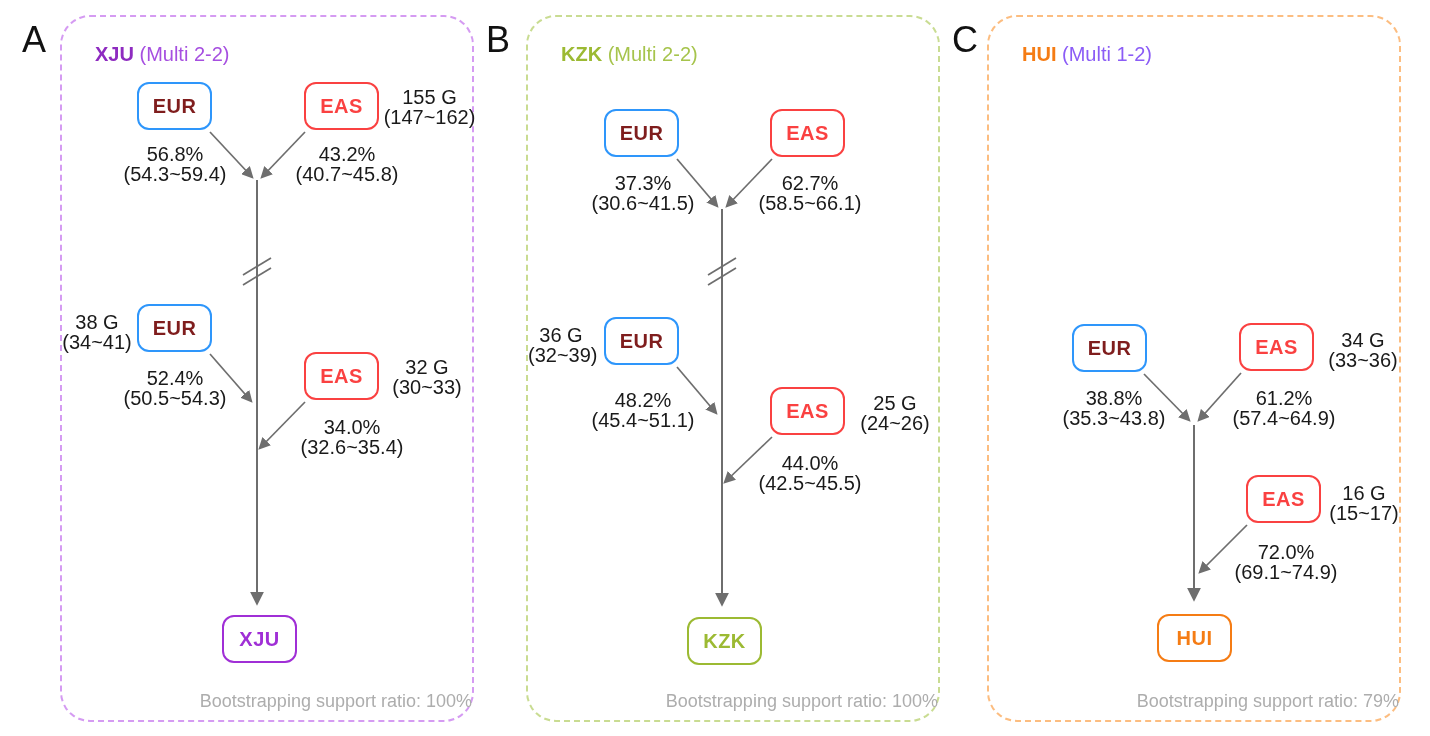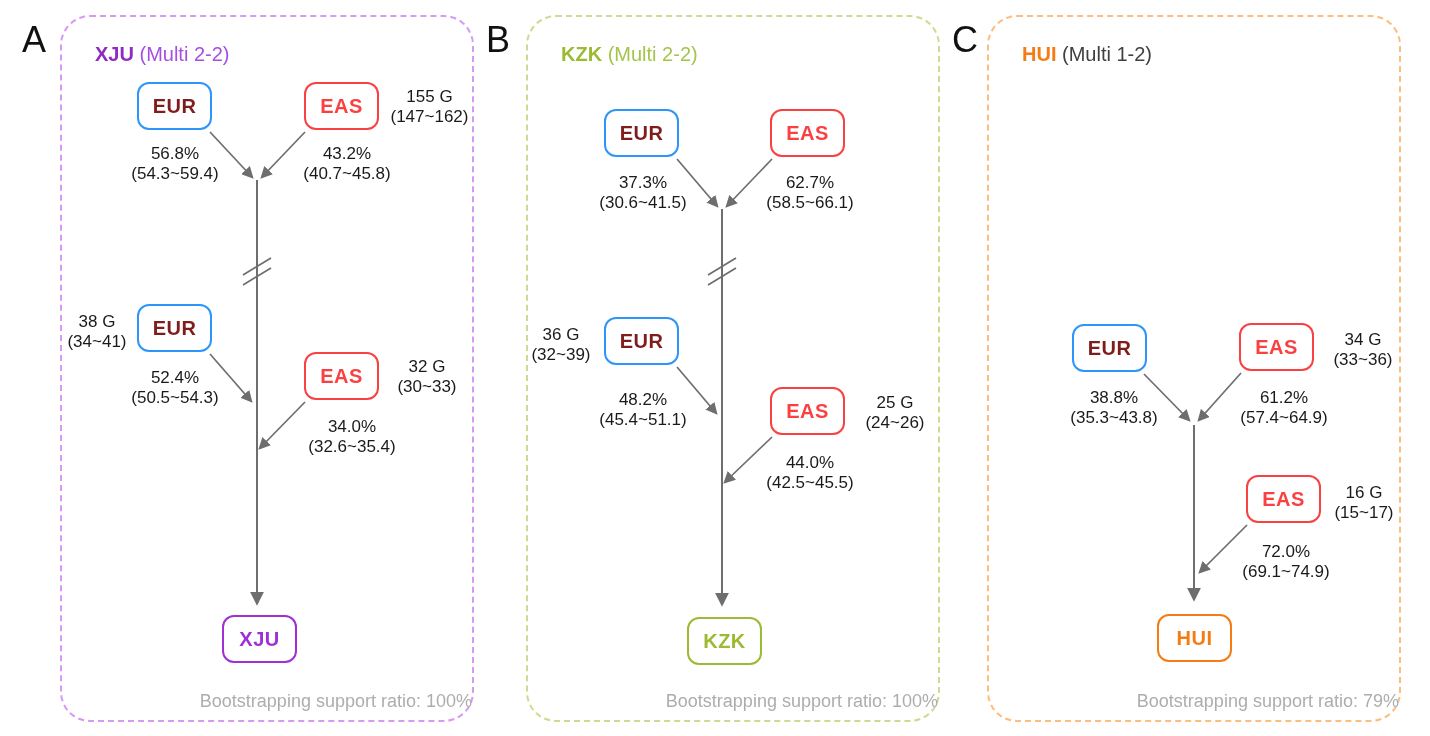--- a/index.html
+++ b/index.html
@@ -14,33 +14,33 @@
     position:absolute;top:15px;width:414px;height:707px;
     border:2px dashed;border-radius:30px;box-sizing:border-box;
   }
   .panel.a{border-color:#d59bf2;}
   .panel.b{border-color:#c9dc92;}
   .panel.c{border-color:#fcbd80;}
   .title{position:absolute;left:33px;top:26px;font-size:20px;white-space:nowrap;}
   .title .code{font-weight:bold;}
   .panel.a .code{color:#8e2bc0;} .panel.a .model{color:#a64fe0;}
   .panel.b .code{color:#9cba33;} .panel.b .model{color:#a6c44c;}
-  .panel.c .code{color:#f57c14;} .panel.c .model{color:#404040;}
+  .panel.c .code{color:#f57c14;} .panel.c .model{color:#8b5cf6;}
   .node{
     position:absolute;width:75px;height:48px;border:2px solid;border-radius:12px;
     box-sizing:border-box;display:flex;align-items:center;justify-content:center;
     font-size:20px;font-weight:bold;background:#fff;letter-spacing:.5px;
   }
   .node.eur{border-color:#2e96fb;color:#7f1d1d;}
   .node.eas{border-color:#fa4141;color:#fa4141;}
   .node.t-xju{border-color:#a02fd6;color:#a02fd6;}
   .node.t-kzk{border-color:#9cba33;color:#9cba33;}
   .node.t-hui{border-color:#f57c14;color:#f57c14;}
   .lbl{
-    position:absolute;text-align:center;font-size:17px;line-height:20px;
+    position:absolute;text-align:center;font-size:20px;line-height:20px;
     color:#1a1a1a;white-space:nowrap;
   }
   .layer{position:absolute;left:0;top:0;pointer-events:none;}
   .layer line{stroke:#6e6e6e;stroke-width:1.7;}
   .layer line.trunk{stroke-width:2;}
   .bootstrap{
     position:absolute;left:0;top:674px;width:100%;text-align:right;
     font-size:18px;color:#adadad;
   }
 </style>

